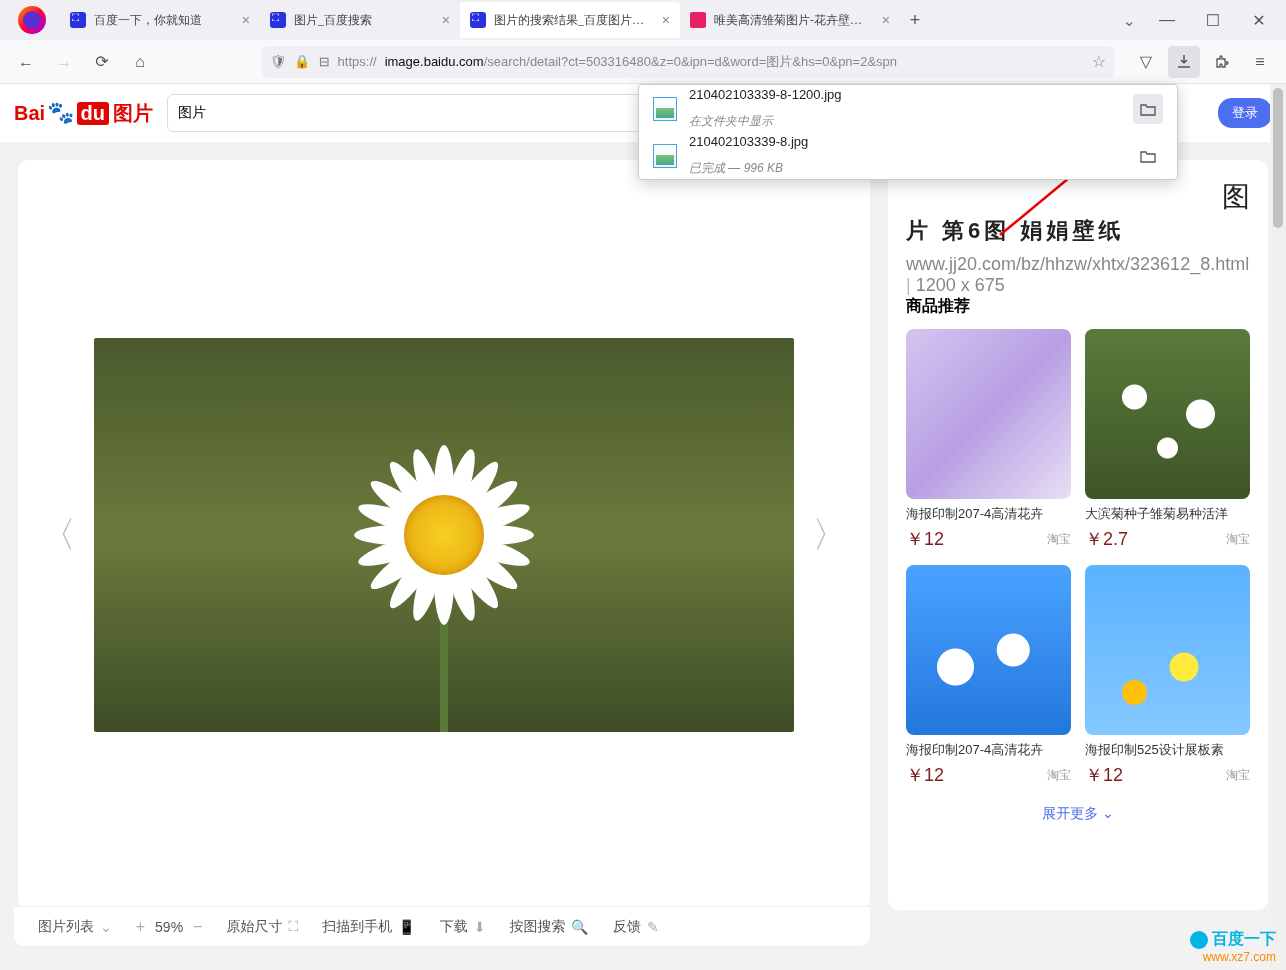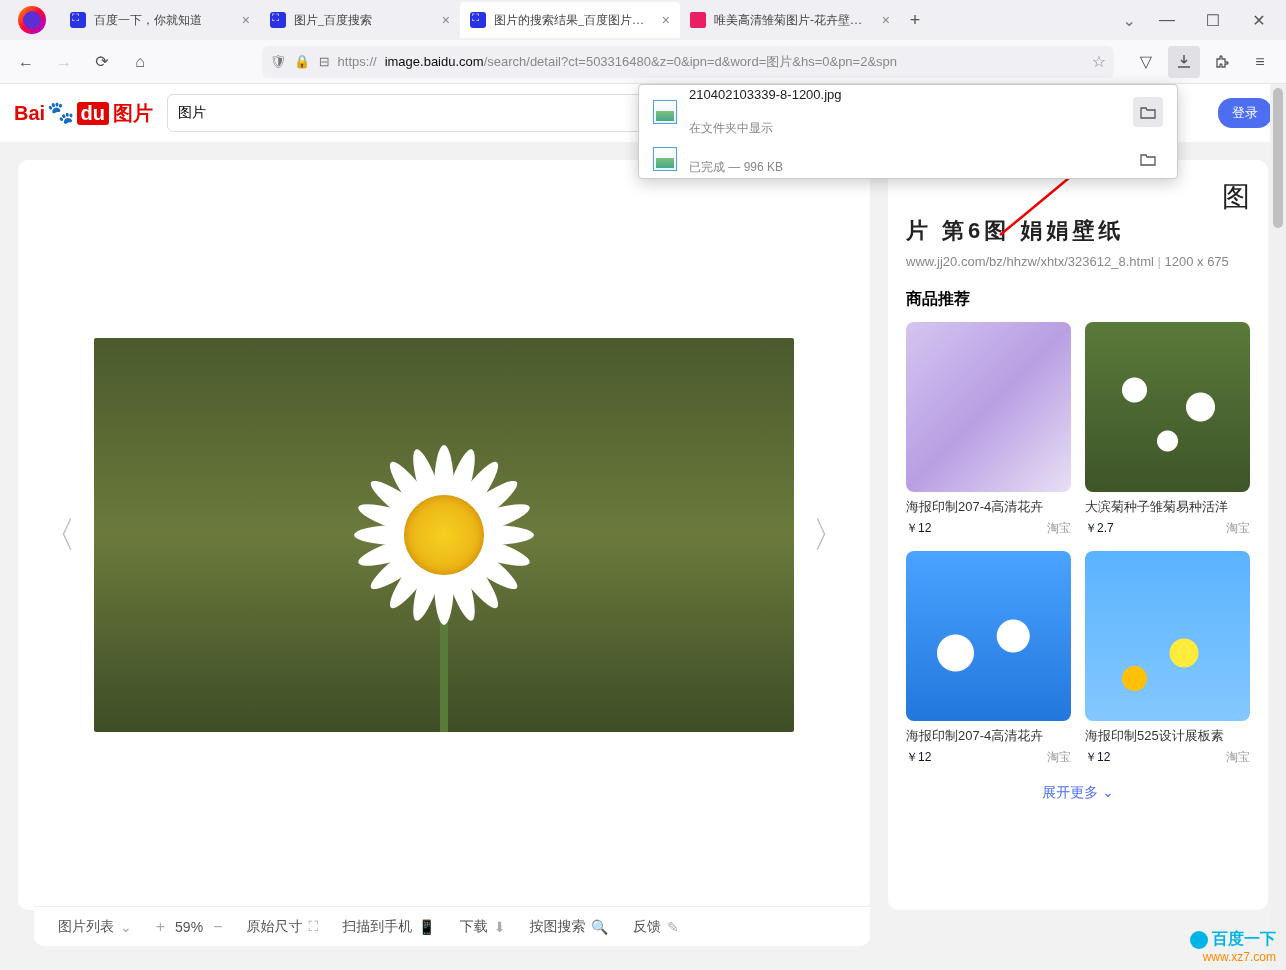--- a/index.html
+++ b/index.html
@@ -32,21 +32,21 @@
 .urlbar .url .domain { color: #0c0c0d; padding-left: 8px; }
 .lock-icon, .shield-icon, .perm-icon { color: #777; font-size: 13px; }
 
 
 .dl-panel { position: absolute; top: 84px; left: 638px; width: 540px; background: #fff; border: 1px solid #ccc; border-radius: 4px; box-shadow: 0 4px 16px rgba(0,0,0,0.2); z-index: 100; }
 .dl-item { display: flex; align-items: center; padding: 2px 14px; gap: 12px; }
 .dl-icon { width: 24px; height: 24px; border: 1px solid #4aa3df; background: linear-gradient(#fff,#eaf3fb); position: relative; }
 .dl-icon::after { content:""; position:absolute; bottom:2px; left:2px; width:18px; height:10px; background:linear-gradient(#7ec07e,#4a8); }
 .dl-text { flex: 1; }
 .dl-name { font-size: 13px; color: #222; }
-.dl-sub { font-size: 12px; color: #888; margin-top: 18px; }
+.dl-sub { font-size: 12px; color: #888; margin-top: 11px; font-style: italic; }
 .dl-folder { width: 30px; height: 30px; display: flex; align-items: center; justify-content: center; color: #666; border-radius: 4px; cursor: pointer; }
 .dl-folder.hl { background: #e8e8ec; }
 .dl-footer { padding: 10px 14px; font-size: 13px; color: #444; border-top: 1px solid #eee; cursor: pointer; }
 
 
 .arrow-svg { position: absolute; top: 105px; left: 990px; z-index: 99; pointer-events: none; }
 
 
 .site-hdr { height: 58px; background: #fff; display: flex; align-items: center; padding: 0 14px; gap: 14px; }
 .baidu-logo { display: flex; align-items: center; gap: 2px; font-weight: bold; font-size: 20px; }
@@ -68,38 +68,38 @@
 .daisy-img { width: 700px; height: 394px; background: linear-gradient(180deg,#4a5a2c 0%,#6b7a3c 50%,#3e4d26 100%); position: relative; border-radius: 2px; overflow:hidden; }
 .daisy { position:absolute; top:50%; left:50%; transform:translate(-50%,-55%); }
 .petal { position:absolute; width:20px; height:90px; background:#fff; border-radius:50% 50% 40% 40%; top:-90px; left:-10px; transform-origin: 10px 90px; }
 .center { position:absolute; width:80px; height:80px; background: radial-gradient(#f5d020,#e8a511); border-radius:50%; top:-40px; left:-40px; box-shadow: inset 0 0 10px #c8860a; }
 .stem { position:absolute; width:8px; height:170px; background:#5a7a3a; top:30px; left:-4px; }
 
 
 .sidebar { width: 380px; background: #fff; border-radius: 10px; padding: 18px; overflow: hidden; }
 .side-title-line { font-size: 20px; font-weight: bold; color: #222; margin-bottom: 8px; white-space: nowrap; overflow:hidden; }
 .side-partial { font-size: 28px; color: #222; margin-bottom: 6px; }
-.side-url { font-size: 13px; color: #888; margin-bottom: 20px; }
+.side-url { font-size: 18px; color: #888; }
 .side-url .dim { color: #bbb; }
 .rec-title { font-size: 16px; font-weight: 600; margin-bottom: 12px; }
 .rec-grid { display: grid; grid-template-columns: 1fr 1fr; gap: 14px; }
 .rec-item { }
 .rec-img { width: 100%; height: 170px; border-radius: 8px; }
 .rec-img.purple { background: linear-gradient(135deg,#d4c5f0,#b89fe3,#e8dff5); }
 .rec-img.daisies1 { background: radial-gradient(circle at 30% 40%,#fff 12px,transparent 13px), radial-gradient(circle at 70% 50%,#fff 14px,transparent 15px), radial-gradient(circle at 50% 70%,#fff 10px,transparent 11px), linear-gradient(#5a7a3a,#3e5528); }
 .rec-img.blue1 { background: radial-gradient(circle at 30% 60%,#fff 18px,transparent 19px), radial-gradient(circle at 65% 50%,#fff 16px,transparent 17px), linear-gradient(#4aa3ff,#2277dd); }
 .rec-img.blue2 { background: radial-gradient(circle at 60% 60%,#ffeb3b 14px,transparent 15px), radial-gradient(circle at 30% 75%,#ffc107 12px,transparent 13px), linear-gradient(#5ab3ff,#84c8ff); }
 .rec-name { font-size: 13px; color: #333; margin-top: 6px; white-space: nowrap; overflow: hidden; text-overflow: ellipsis; }
 .rec-price-row { display: flex; justify-content: space-between; align-items: center; margin-top: 4px; }
-.rec-price { color: #0f172a; font-size: 12px; }
+.rec-price { color: #7f1d1d; font-size: 18px; }
 .rec-src { color: #999; font-size: 12px; }
 .expand-more { text-align: center; color: #4e6ef2; font-size: 14px; margin-top: 18px; cursor: pointer; }
 
 
-.btm-bar { position: absolute; bottom: 24px; left: 34px; right: 416px; height: 40px; background: #fff; display: flex; align-items: center; gap: 24px; padding: 0 24px; font-size: 14px; color: #555; border-top: 1px solid #eee; border-radius: 0 0 10px 10px; }
+.btm-bar { position: absolute; bottom: 24px; left: 14px; right: 416px; height: 40px; background: #fff; display: flex; align-items: center; gap: 24px; padding: 0 24px; font-size: 14px; color: #555; border-top: 1px solid #eee; border-radius: 0 0 10px 10px; }
 .btm-item { display: flex; align-items: center; gap: 6px; cursor: pointer; }
 .btm-item .ico { color: #aaa; }
 .zoom-ctrl { display: flex; align-items: center; gap: 10px; }
 .zoom-btn { color: #aaa; cursor: pointer; font-size: 16px; }
 
 
 .watermark { position: absolute; bottom: 6px; right: 10px; text-align: right; font-size: 12px; }
 .wm-top { color: #00b4e6; font-weight: bold; font-size: 16px; display:flex; align-items:center; gap:4px; justify-content:flex-end; }
 .wm-ico { width:18px; height:18px; background:#00b4e6; border-radius:50%; display:inline-block; }
 .wm-sub { color: #ff8800; }
@@ -180,20 +180,21 @@
     </div>
     <div class="dl-folder hl">
       <svg width="18" height="18" viewBox="0 0 18 18">
           <path fill="none" stroke="#555" stroke-width="1.3" d="M2 5h5l1 2h8v8H2V5z"></path>
         </svg>
     </div>
   </div>
   <div class="dl-item">
     <div class="dl-icon"></div>
     <div class="dl-text">
+      <div class="dl-name">210402103339-8.jpg</div>
       <div class="dl-sub">已完成 — 996 KB</div>
     </div>
     <div class="dl-folder">
       <svg width="18" height="18" viewBox="0 0 18 18">
           <path fill="none" stroke="#555" stroke-width="1.3" d="M2 5h5l1 2h8v8H2V5z"></path>
         </svg>
     </div>
   </div>
 </div>
 

